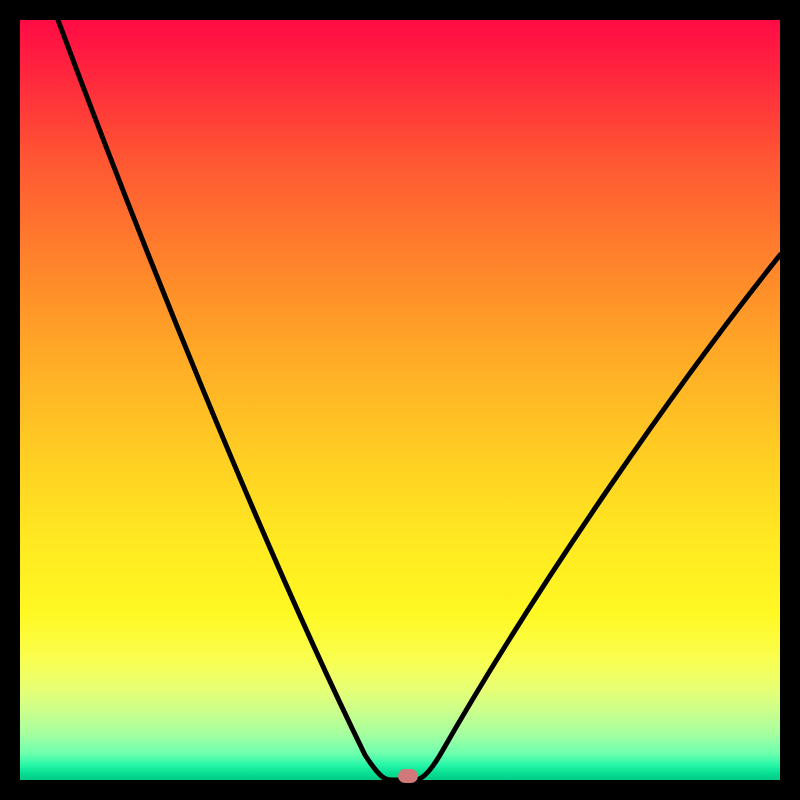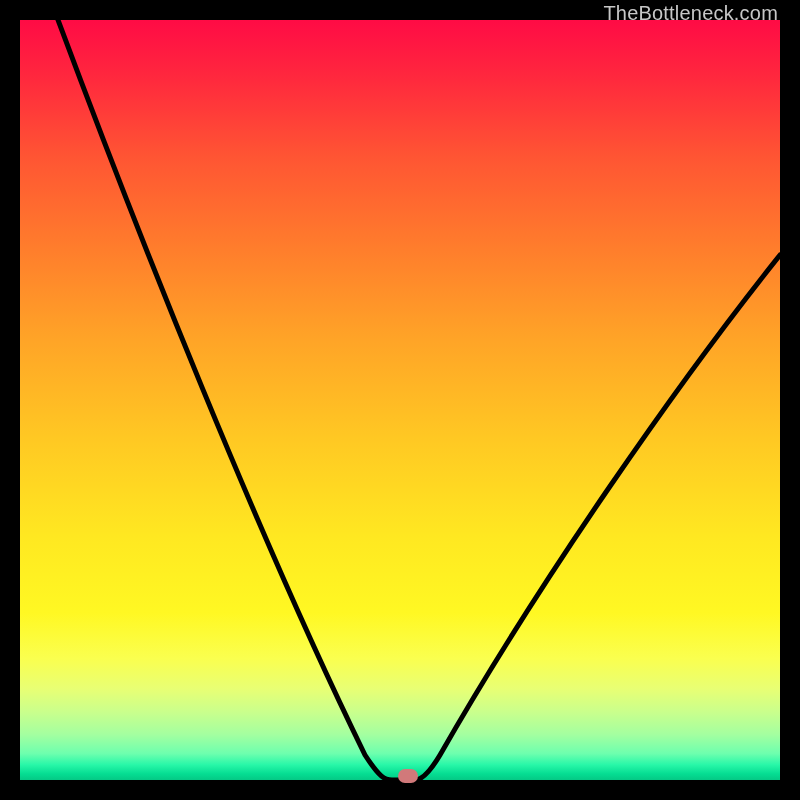--- a/index.html
+++ b/index.html
@@ -75,14 +75,13 @@
     <svg class="curve" viewBox="0 0 760 760" preserveAspectRatio="none">
       <path d="M 38 0
            C 120 220, 240 520, 345 735
            C 360 758, 365 760, 372 760
            L 395 760
            C 400 760, 408 755, 420 735
            C 520 560, 660 360, 760 235" fill="none" stroke="#000" stroke-width="5" stroke-linecap="round"></path>
     </svg>
     <div class="marker" style="left:388px; top:756px;"></div>
   </div>
-  <div class="watermark">TheBottleneck.com</div>
 </div>
 
 </body></html>

